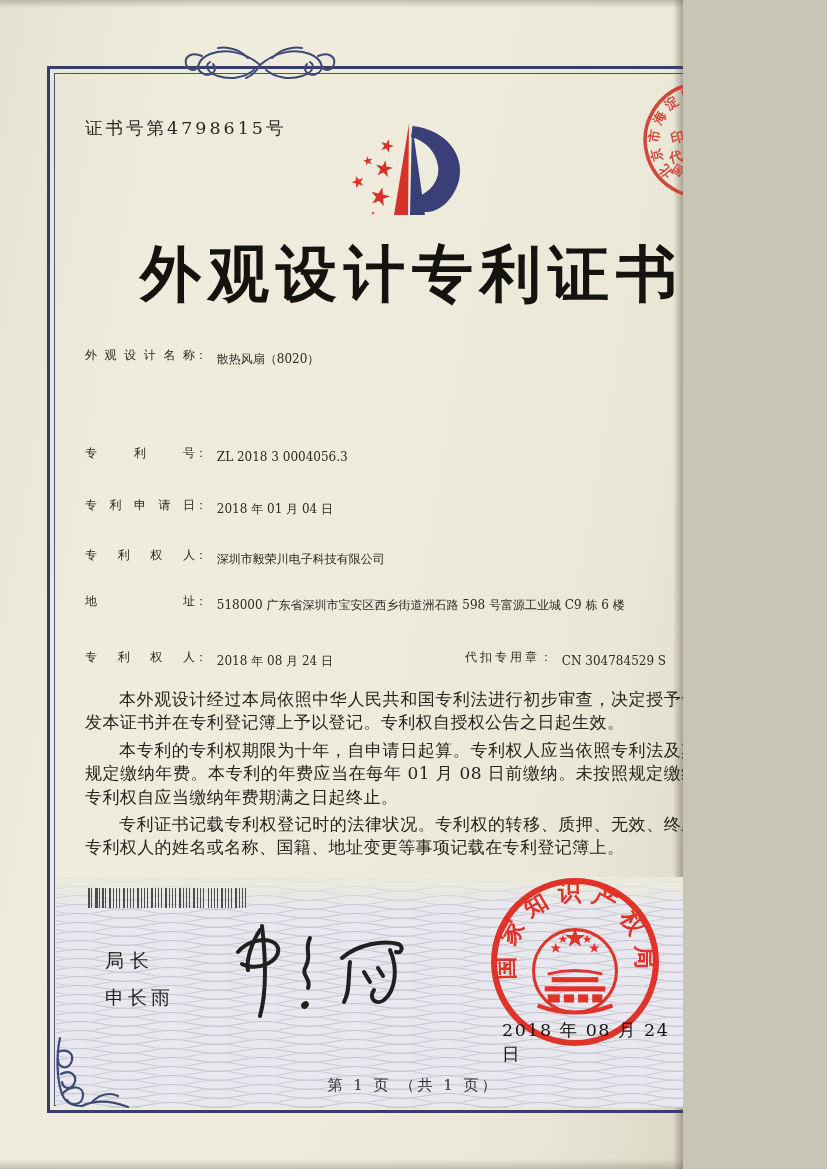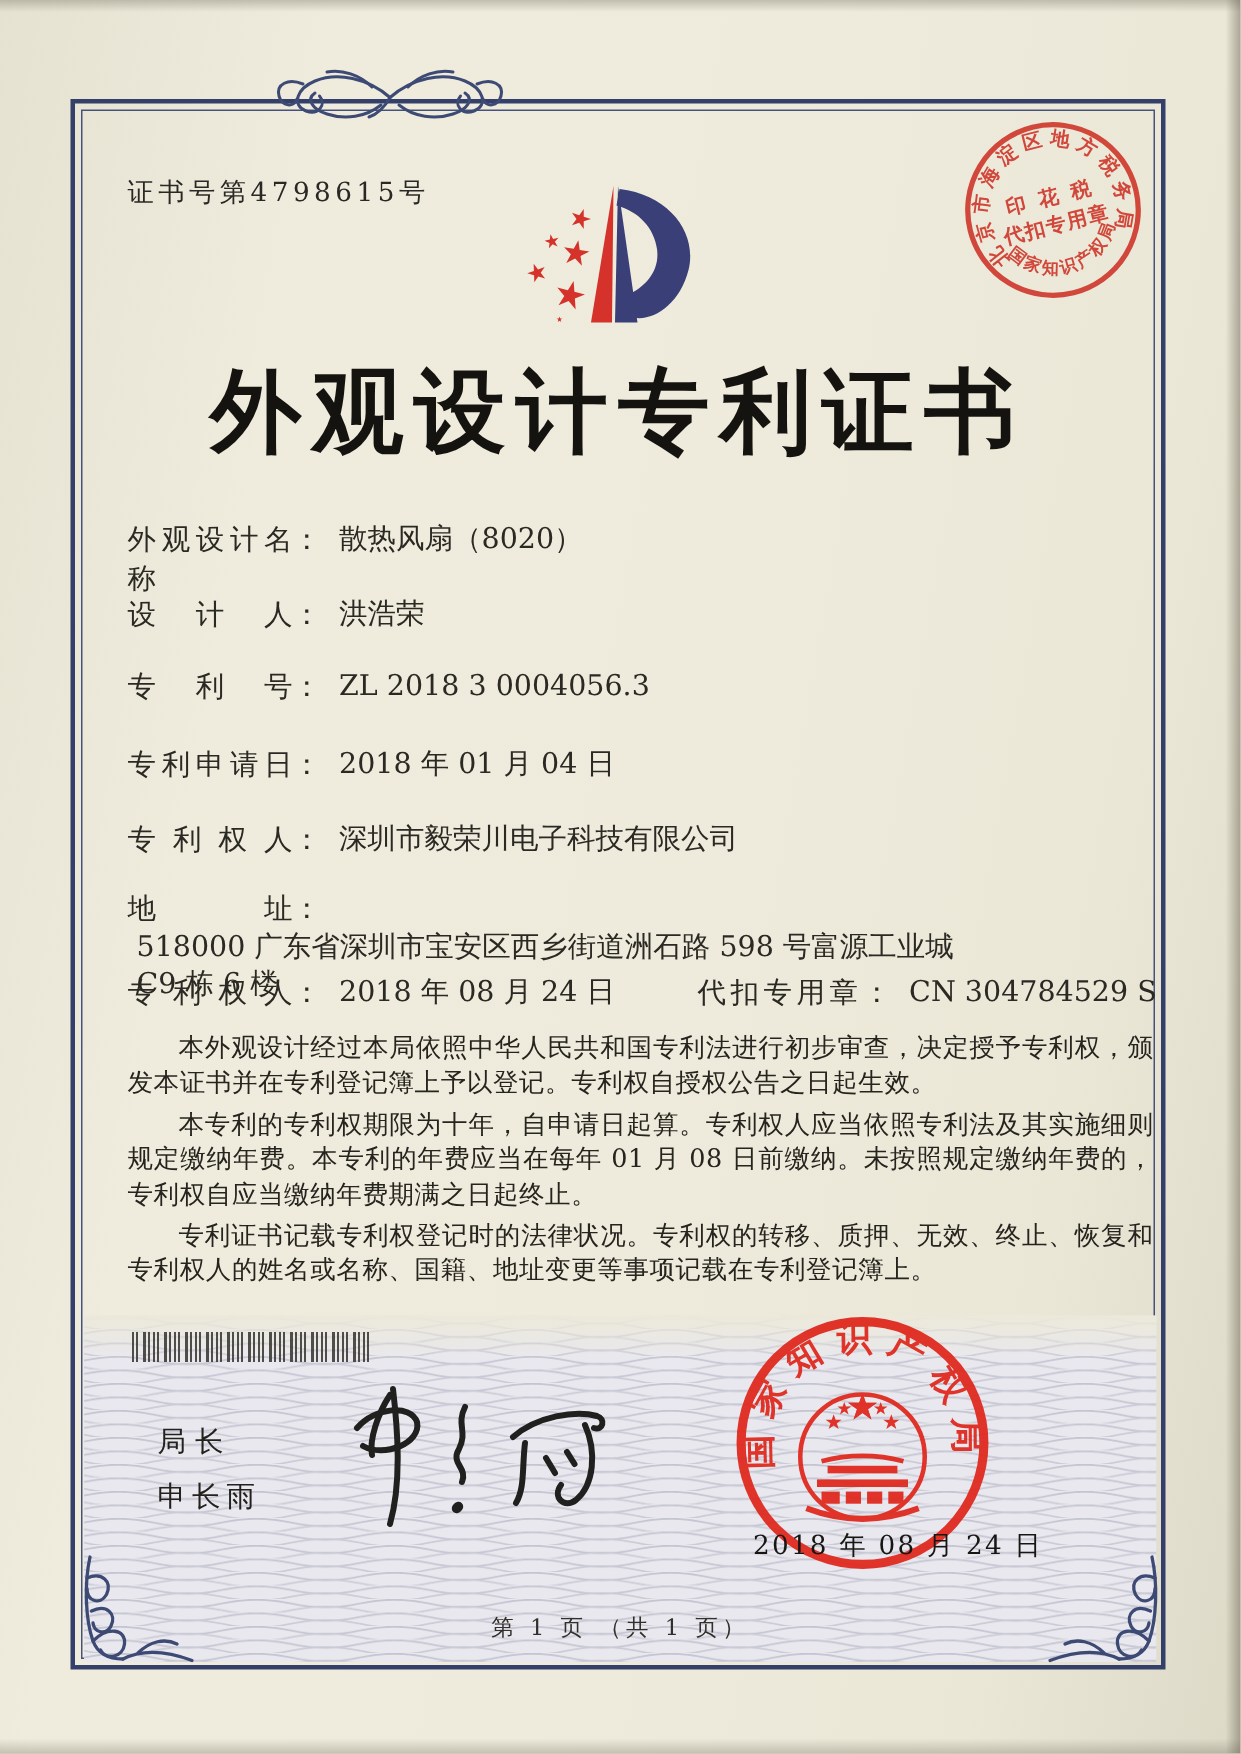--- a/index.html
+++ b/index.html
@@ -1,16 +1,16 @@
 <!DOCTYPE html>
 <html><head>
 <meta charset="utf-8">
 <style>
   html,body{margin:0;padding:0;background:#c9c5b6;}
-  #page{position:relative;width:827px;height:1169px;overflow:hidden;
+  #page{position:relative;width:683px;height:1169px;overflow:hidden;
         background:linear-gradient(100deg,#e5e2d2 0%,#efecdd 22%,#eeebdc 55%,#eae7d7 82%,#ddd9c7 100%);
         font-family:"DejaVu Serif","Liberation Serif",serif;color:#26241f;}
   .edge-shadow-right{position:absolute;top:0;right:0;width:10px;height:100%;
         background:linear-gradient(90deg,rgba(90,85,70,0),rgba(90,85,70,.45));}
   .edge-shadow-top{position:absolute;top:0;left:0;width:100%;height:8px;
         background:linear-gradient(180deg,rgba(90,85,70,.30),rgba(90,85,70,0));}
   .edge-shadow-bottom{position:absolute;bottom:0;left:0;width:100%;height:10px;
         background:linear-gradient(0deg,rgba(90,85,70,.28),rgba(90,85,70,0));}
 
   .frame-outer{position:absolute;left:47px;top:66px;width:730px;height:1047px;
@@ -26,21 +26,21 @@
   .cert-no{position:absolute;left:85px;top:116px;font-size:17.5px;letter-spacing:3px;color:#2a2824;}
 
   #logo{position:absolute;left:333px;top:118px;width:178px;height:118px;}
 
   #tax-stamp{position:absolute;left:640px;top:78px;width:124px;height:124px;
         transform:rotate(-14deg);opacity:.92;}
 
   .title{position:absolute;left:47px;top:234px;width:730px;text-align:center;
         font-size:61px;font-weight:700;letter-spacing:7px;color:#15130f;}
 
-  .field-row{position:absolute;left:85px;width:692px;font-size:19px;color:#2b2923;}
+  .field-row{position:absolute;left:85px;width:692px;font-size:12px;color:#2b2923;}
   .flabel{display:inline-block;width:110px;text-align:justify;text-align-last:justify;
         vertical-align:top;}
   .fcolon{display:inline-block;vertical-align:top;}
   .fvalue{display:inline-block;vertical-align:top;margin-left:6px;max-width:558px;line-height:25px;}
   .grant-right{position:absolute;left:380px;top:0;}
   .grant-right .glabel{letter-spacing:3px;}
 
   .paras{position:absolute;left:85px;top:688px;width:684px;}
   .paras p{margin:0 0 4px 0;text-indent:2em;font-size:17px;line-height:23.4px;
         text-align:justify;letter-spacing:.4px;color:#26241e;}
@@ -167,24 +167,20 @@
     </text>
     <text x="60" y="56" text-anchor="middle" font-size="13" font-weight="bold" fill="#cf3a2e" letter-spacing="2" font-family="DejaVu Serif, serif">印 花 税</text>
     <text x="60" y="74" text-anchor="middle" font-size="13" font-weight="bold" fill="#cf3a2e" letter-spacing="1" font-family="DejaVu Serif, serif">代扣专用章</text>
   </svg>
 
   <div class="title z3">外观设计专利证书</div>
 
   <div class="field-row z3" style="top:347px">
     <span class="flabel">外观设计名称</span><span class="fcolon">：</span>
     <span class="fvalue">散热风扇（8020）</span>
-  </div>
-  <div class="field-row z3" style="top:397px">
-    <span class="flabel">设计人</span><span class="fcolon">：</span>
-    <span class="fvalue">洪浩荣</span>
   </div>
   <div class="field-row z3" style="top:445px">
     <span class="flabel">专利号</span><span class="fcolon">：</span>
     <span class="fvalue">ZL 2018 3 0004056.3</span>
   </div>
   <div class="field-row z3" style="top:497px">
     <span class="flabel">专利申请日</span><span class="fcolon">：</span>
     <span class="fvalue">2018 年 01 月 04 日</span>
   </div>
   <div class="field-row z3" style="top:547px">

